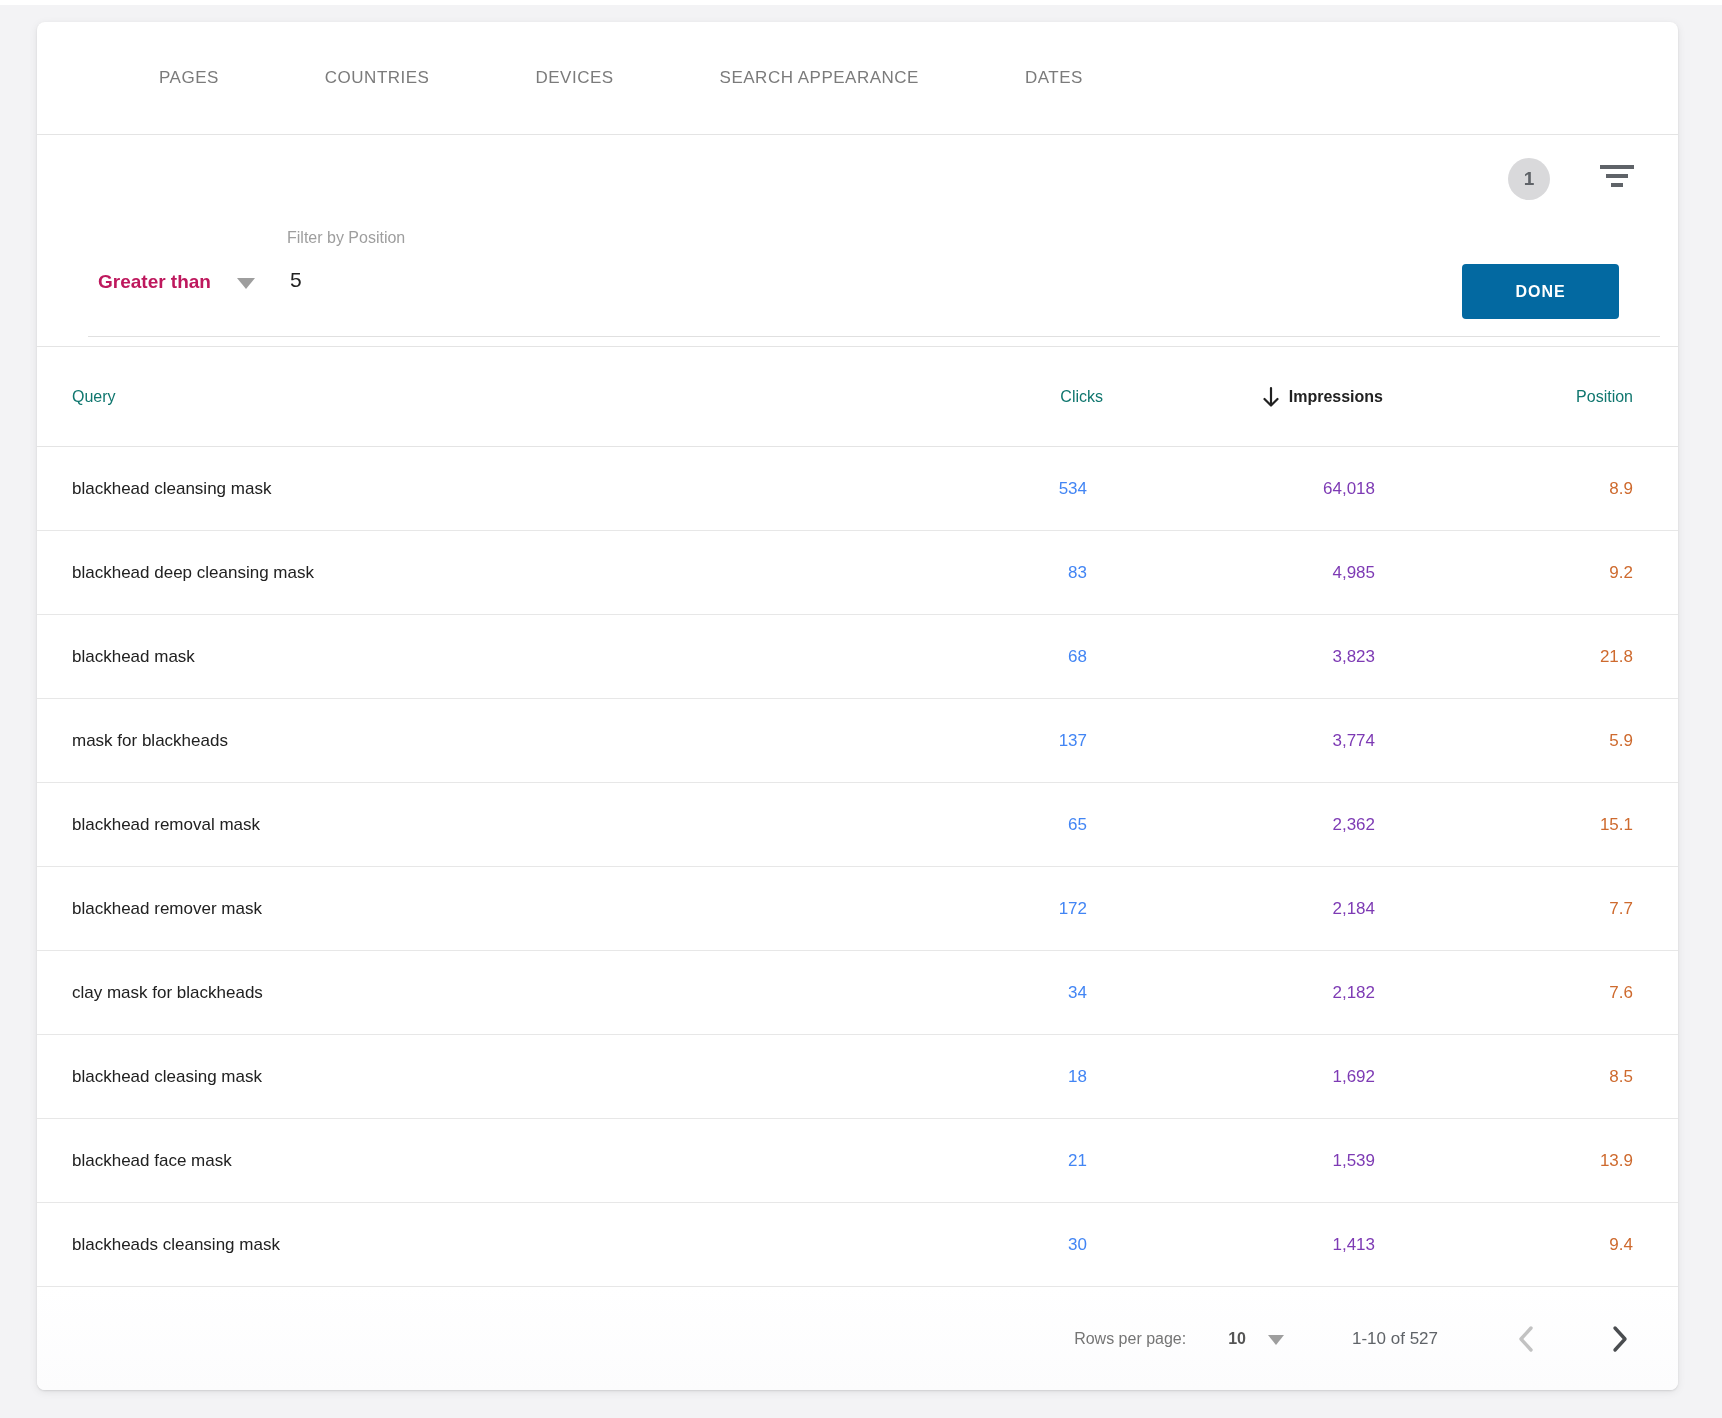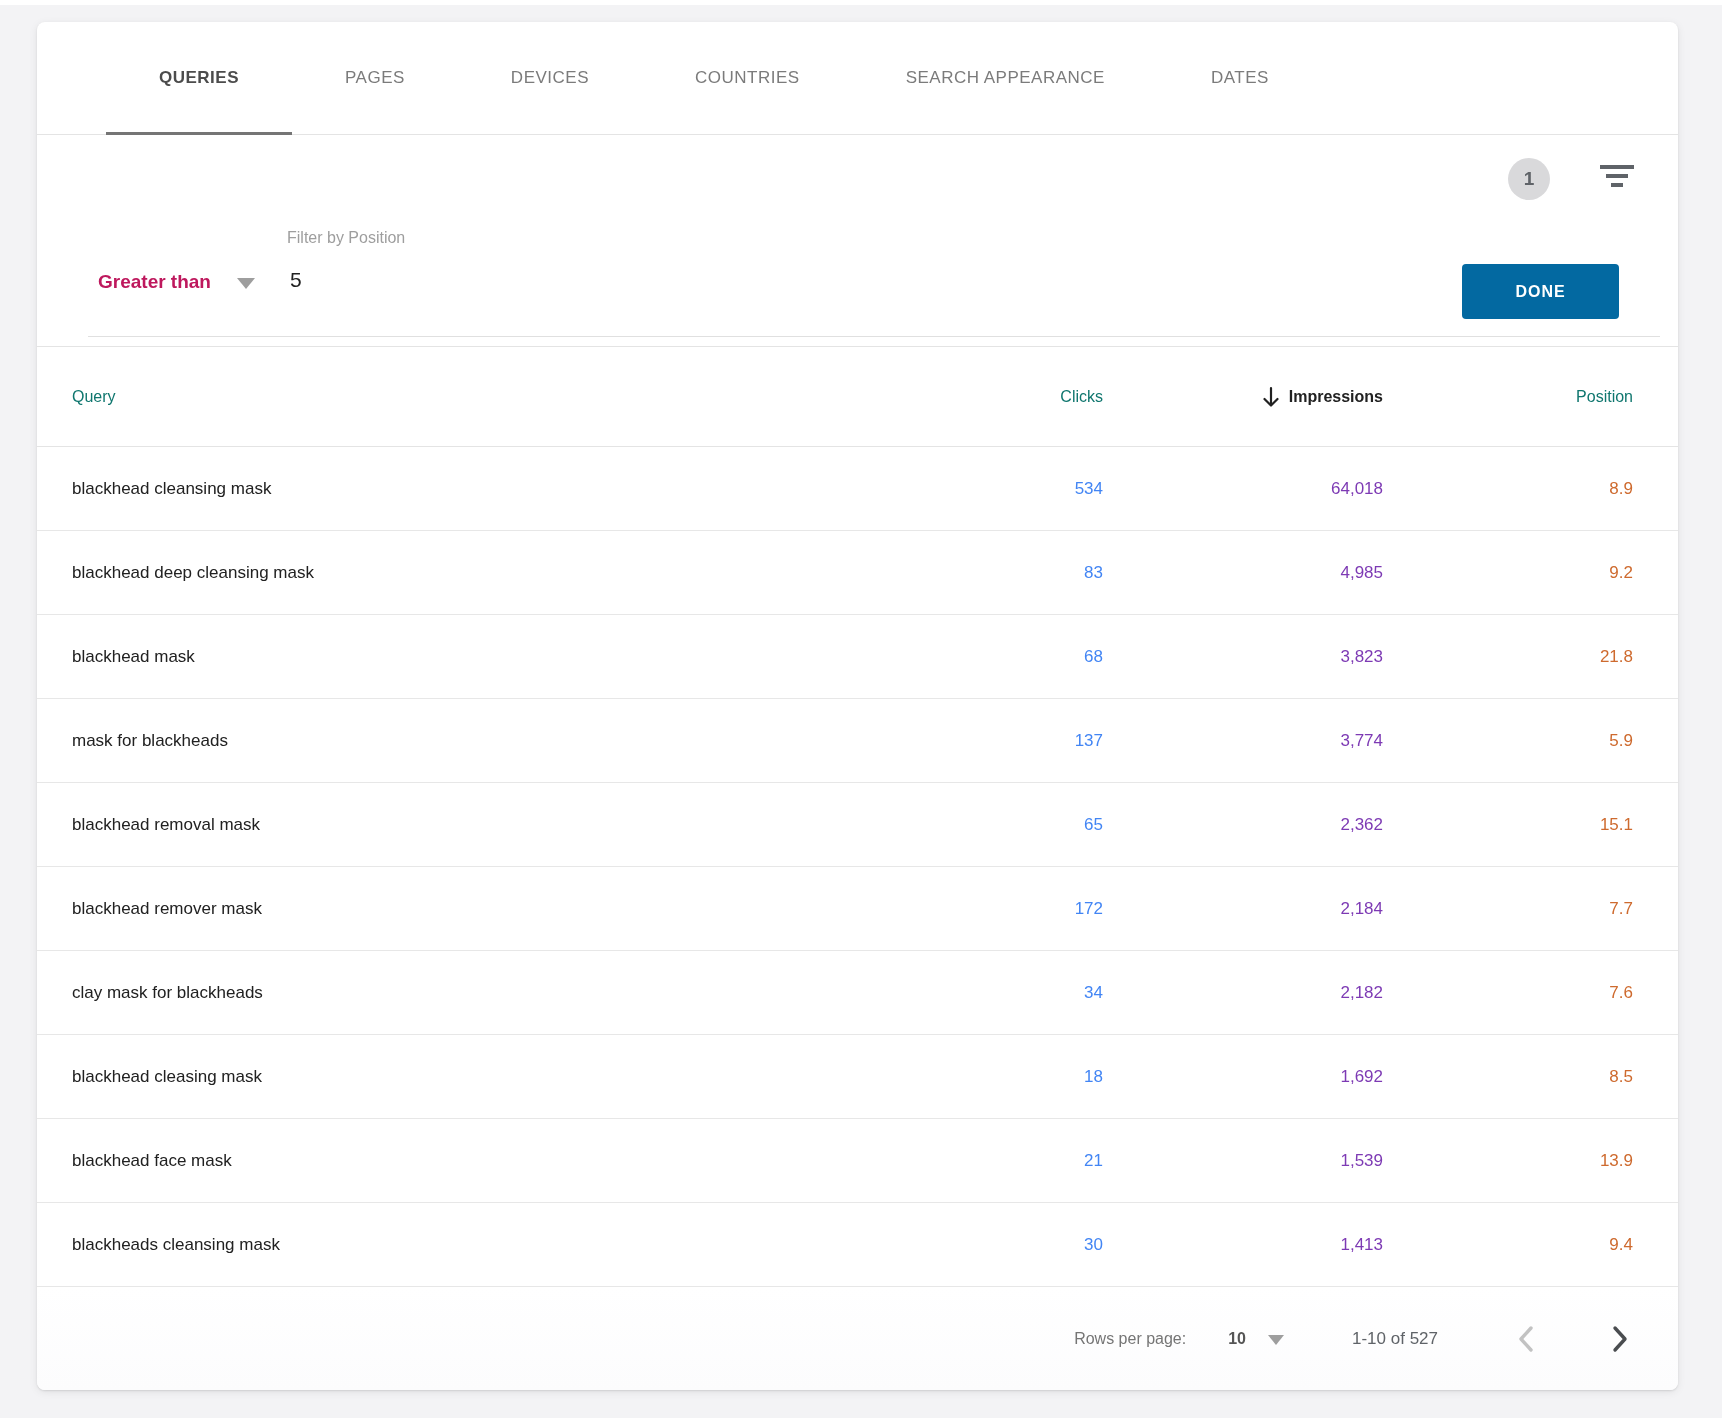--- a/index.html
+++ b/index.html
@@ -121,20 +121,21 @@
   }
   .thead .sorted-label { font-size: 16px; color: #212121; font-weight: bold; }
 
   .tbody { flex: 0 0 840px; display: flex; flex-direction: column; }
   .trow {
     flex: 0 0 84px;
     display: flex; align-items: center;
     padding: 0 45px 0 35px;
     border-bottom: 1px solid #e7e7e7;
     cursor: pointer;
+    gap: 8px;
   }
   .trow .query { font-size: 17px; color: #212121; }
   .trow .clicks { font-size: 17px; color: #4285f4; }
   .trow .impr { font-size: 17px; color: #7d3ab4; }
   .trow .pos { font-size: 17px; color: #ce6a2e; }
 
   
   .tfooter {
     flex: 1;
     display: flex; align-items: center; justify-content: flex-end;
@@ -165,24 +166,23 @@
   .pager-btn.prev { margin-left: 70px; }
 </style>
 </head>
 <body>
 
 <div class="top-strip"></div>
 
 <div class="card">
 
   <nav class="tabs">
-    <div class="tab active">QUERIES</div>
     <div class="tab">PAGES</div>
+    <div class="tab">COUNTRIES</div>
     <div class="tab">DEVICES</div>
-    <div class="tab">COUNTRIES</div>
     <div class="tab">SEARCH APPEARANCE</div>
     <div class="tab">DATES</div>
   </nav>
 
   <section class="filter-section">
     <div class="filter-badge">1</div>
 
     <button class="filter-list-btn">
       <span style="display:flex;">
         <svg width="34" height="26" viewBox="0 0 34 26">

